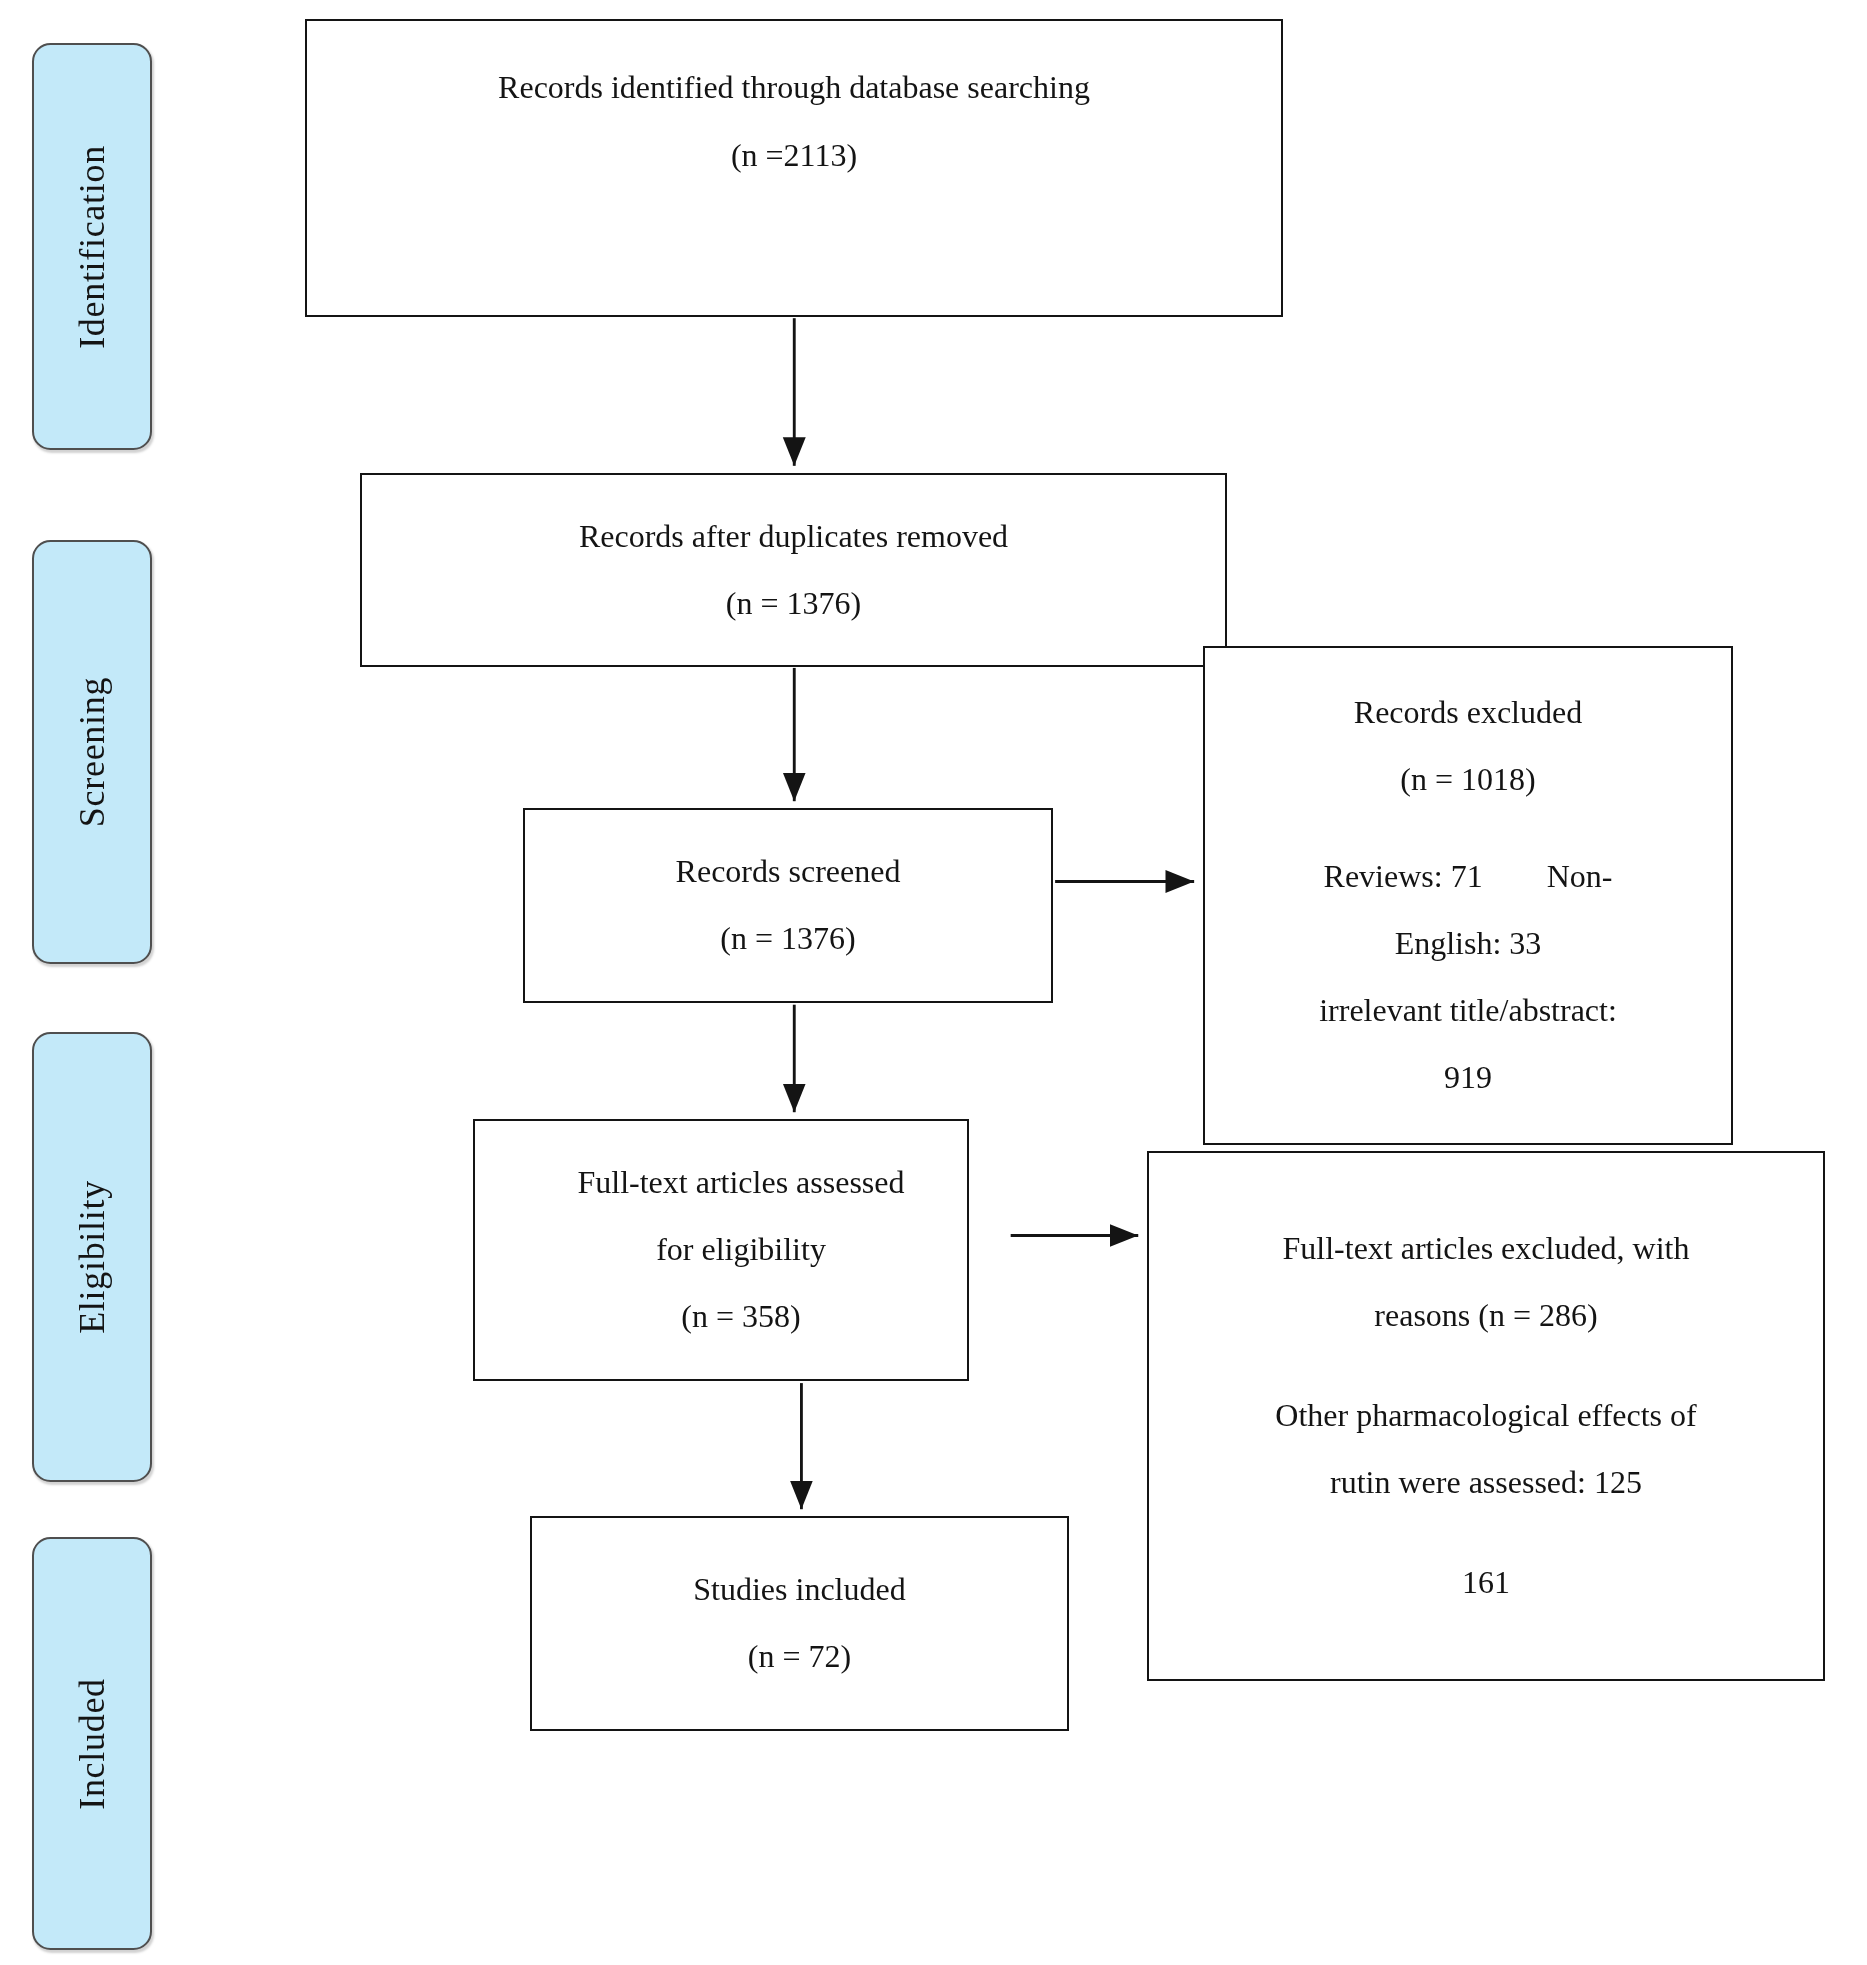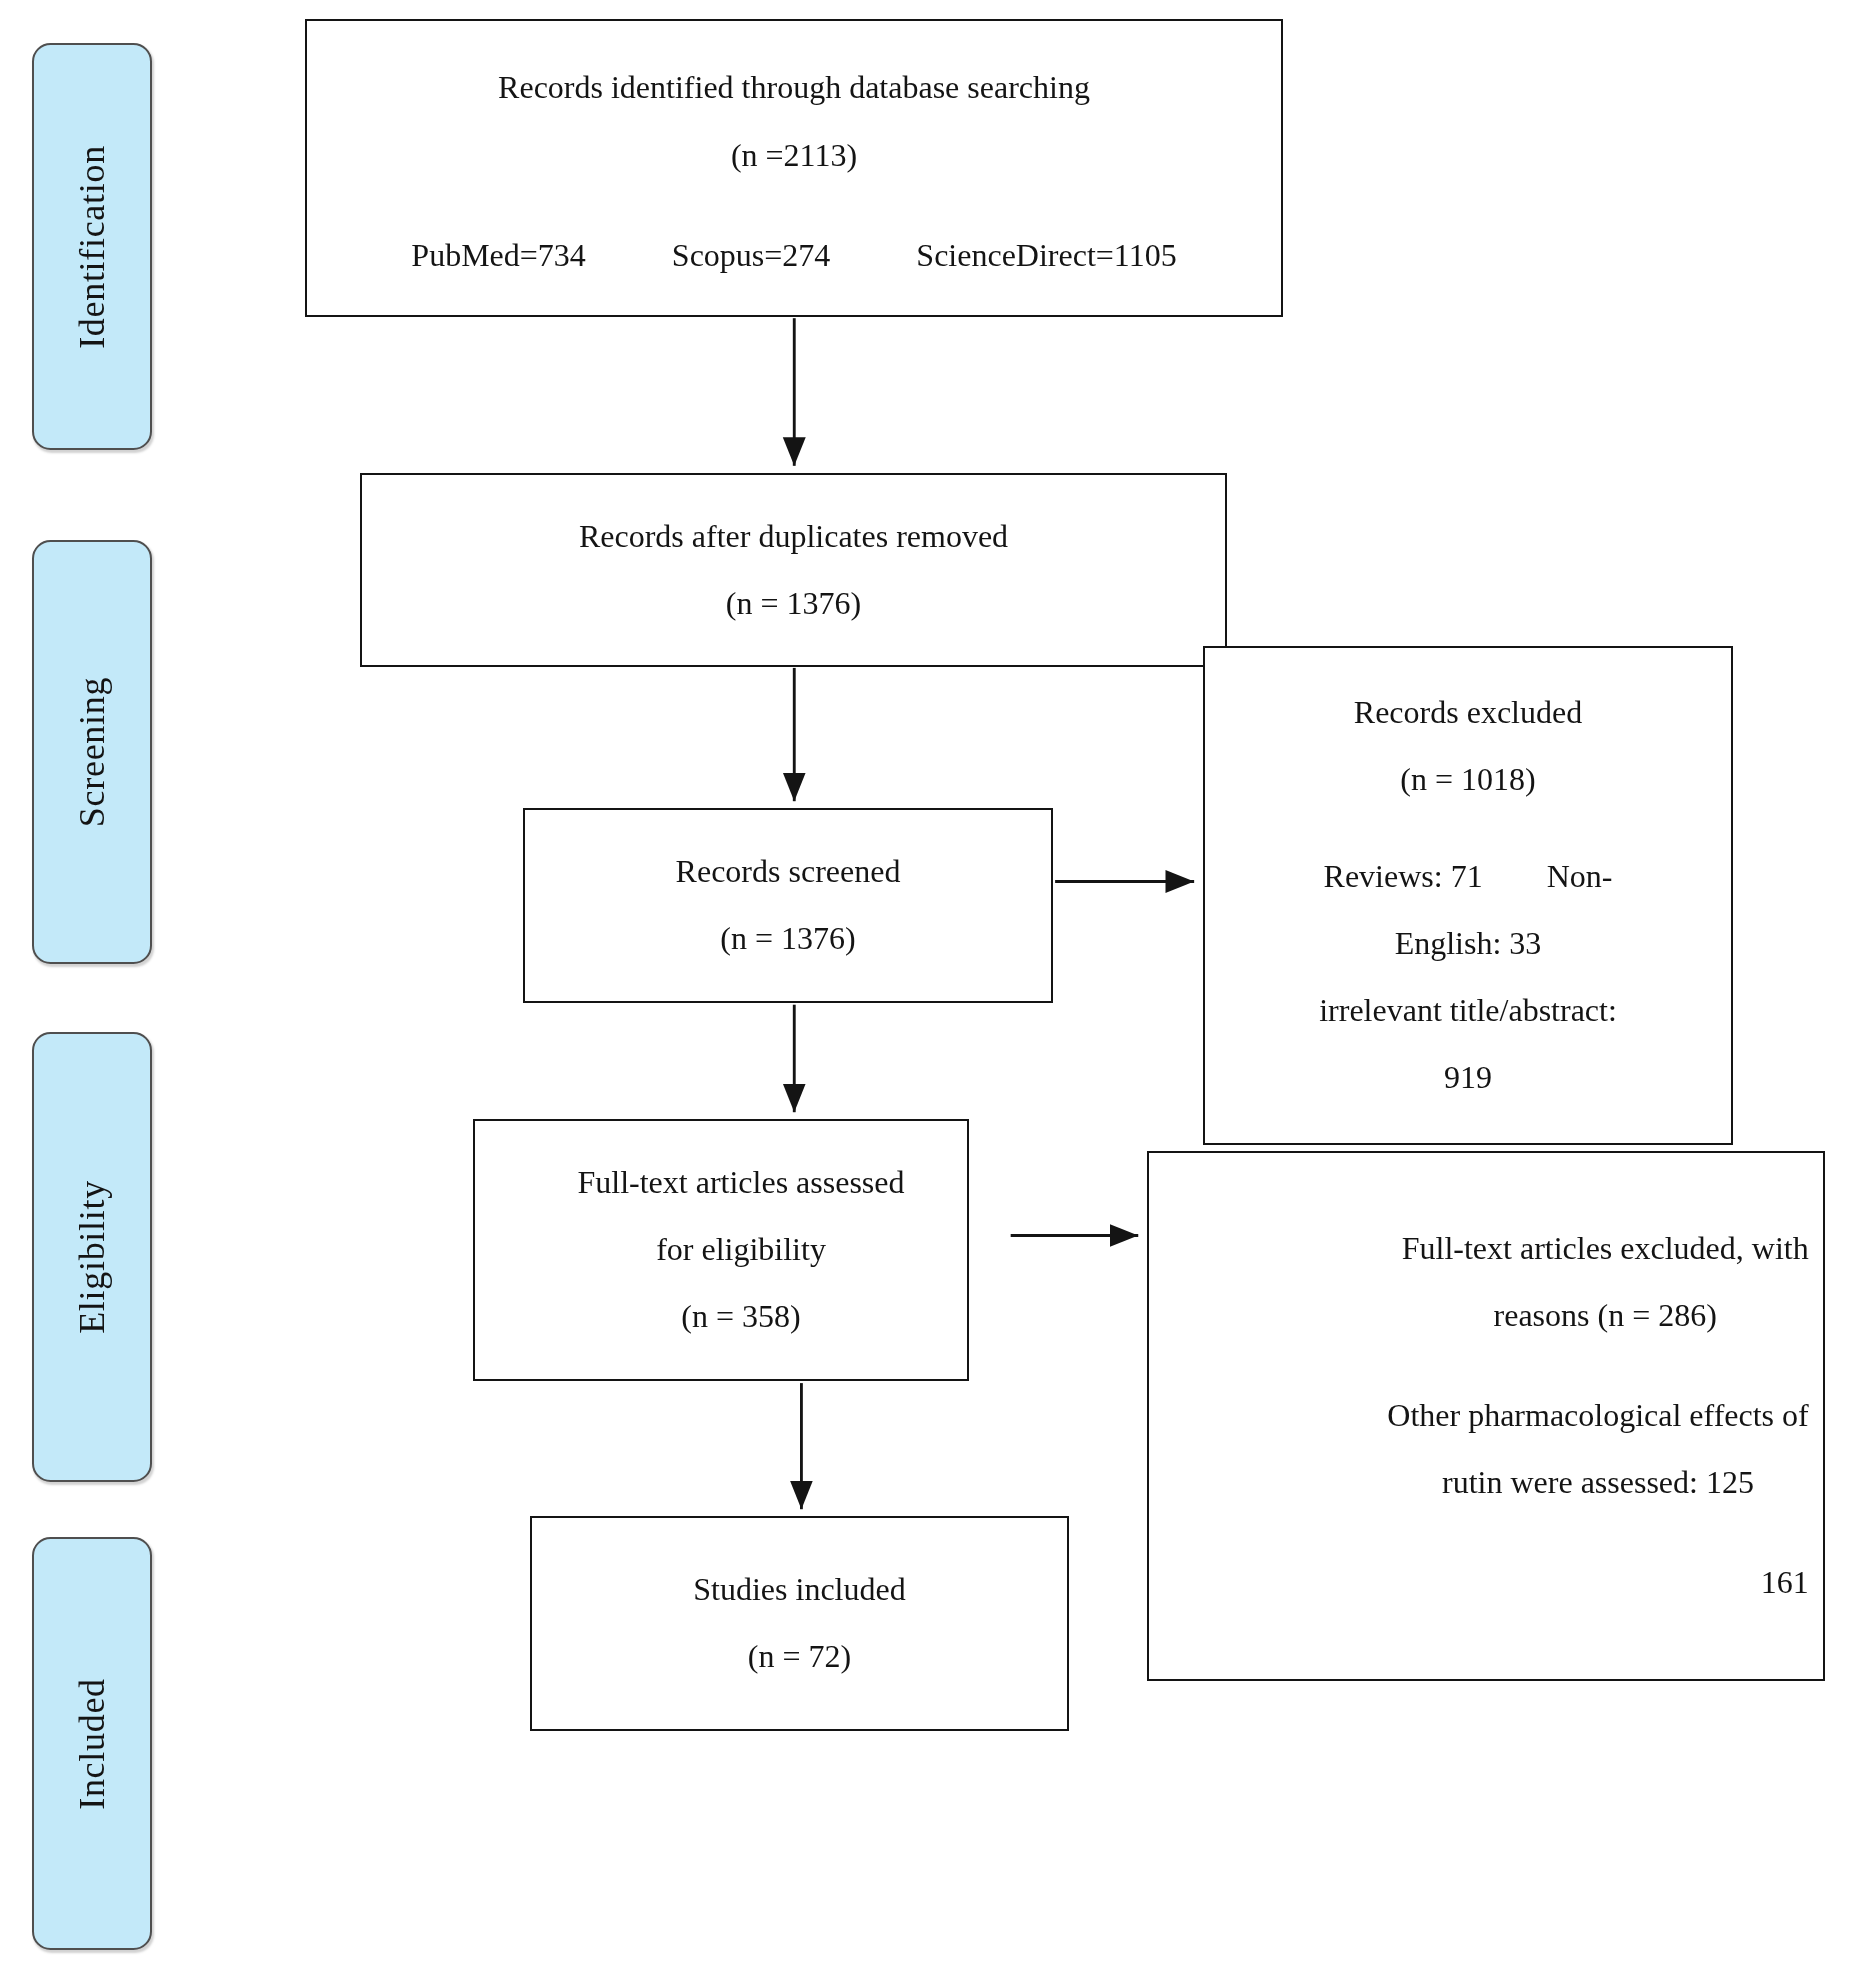--- a/index.html
+++ b/index.html
@@ -68,21 +68,21 @@
   #box-identified .sources{display:flex;gap:86px;margin-top:67px;}
 
   #box-duplicates{left:360px;top:473px;width:867px;height:194px;}
   #box-screened{left:523px;top:808px;width:530px;height:195px;}
 
   #box-records-excluded{left:1203px;top:646px;width:530px;height:499px;padding:0 3px;}
   #box-records-excluded .gap{margin-top:63px;}
 
   #box-fulltext-assessed{left:473px;top:1119px;width:496px;height:262px;padding-left:40px;}
 
-  #box-fulltext-excluded{left:1147px;top:1151px;width:678px;height:530px;justify-content:center;padding:0 14.3px;align-items:flex-end;}
+  #box-fulltext-excluded{left:1147px;top:1151px;width:678px;height:530px;justify-content:center;padding:0 14.3px;}
   #box-fulltext-excluded .para{display:flex;flex-direction:column;align-items:center;}
   #box-fulltext-excluded .para .line + .line{margin-top:33px;}
   #box-fulltext-excluded .para + .para{margin-top:66px;}
 
   #box-included-studies{left:530px;top:1516px;width:539px;height:215px;}
 </style>
 </head>
 <body>
 
 <div id="canvas">
@@ -110,25 +110,20 @@
     <line x1="1108" y1="932" x2="1108" y2="1118" marker-end="url(#ah)"></line>
     <line x1="1472" y1="1230" x2="1666" y2="1230" marker-end="url(#ah)"></line>
     <line x1="1108" y1="1402" x2="1108" y2="1552" marker-end="url(#ah)"></line>
     <line x1="1410" y1="1724" x2="1588" y2="1724" marker-end="url(#ah)"></line>
     <line x1="1118" y1="1930" x2="1118" y2="2106" marker-end="url(#ah)"></line>
   </svg>
 
   <div class="box" id="box-identified">
     <div class="line title">Records identified through database searching</div>
     <div class="line count">(n =2113)</div>
-    <div class="sources">
-      <span class="line">PubMed=734</span>
-      <span class="line">Scopus=274</span>
-      <span class="line">ScienceDirect=1105</span>
-    </div>
   </div>
 
   <div class="box vcenter" id="box-duplicates">
     <div class="line">Records after duplicates removed</div>
     <div class="line">(n = 1376)</div>
   </div>
 
   <div class="box vcenter" id="box-screened">
     <div class="line">Records screened</div>
     <div class="line">(n = 1376)</div>

